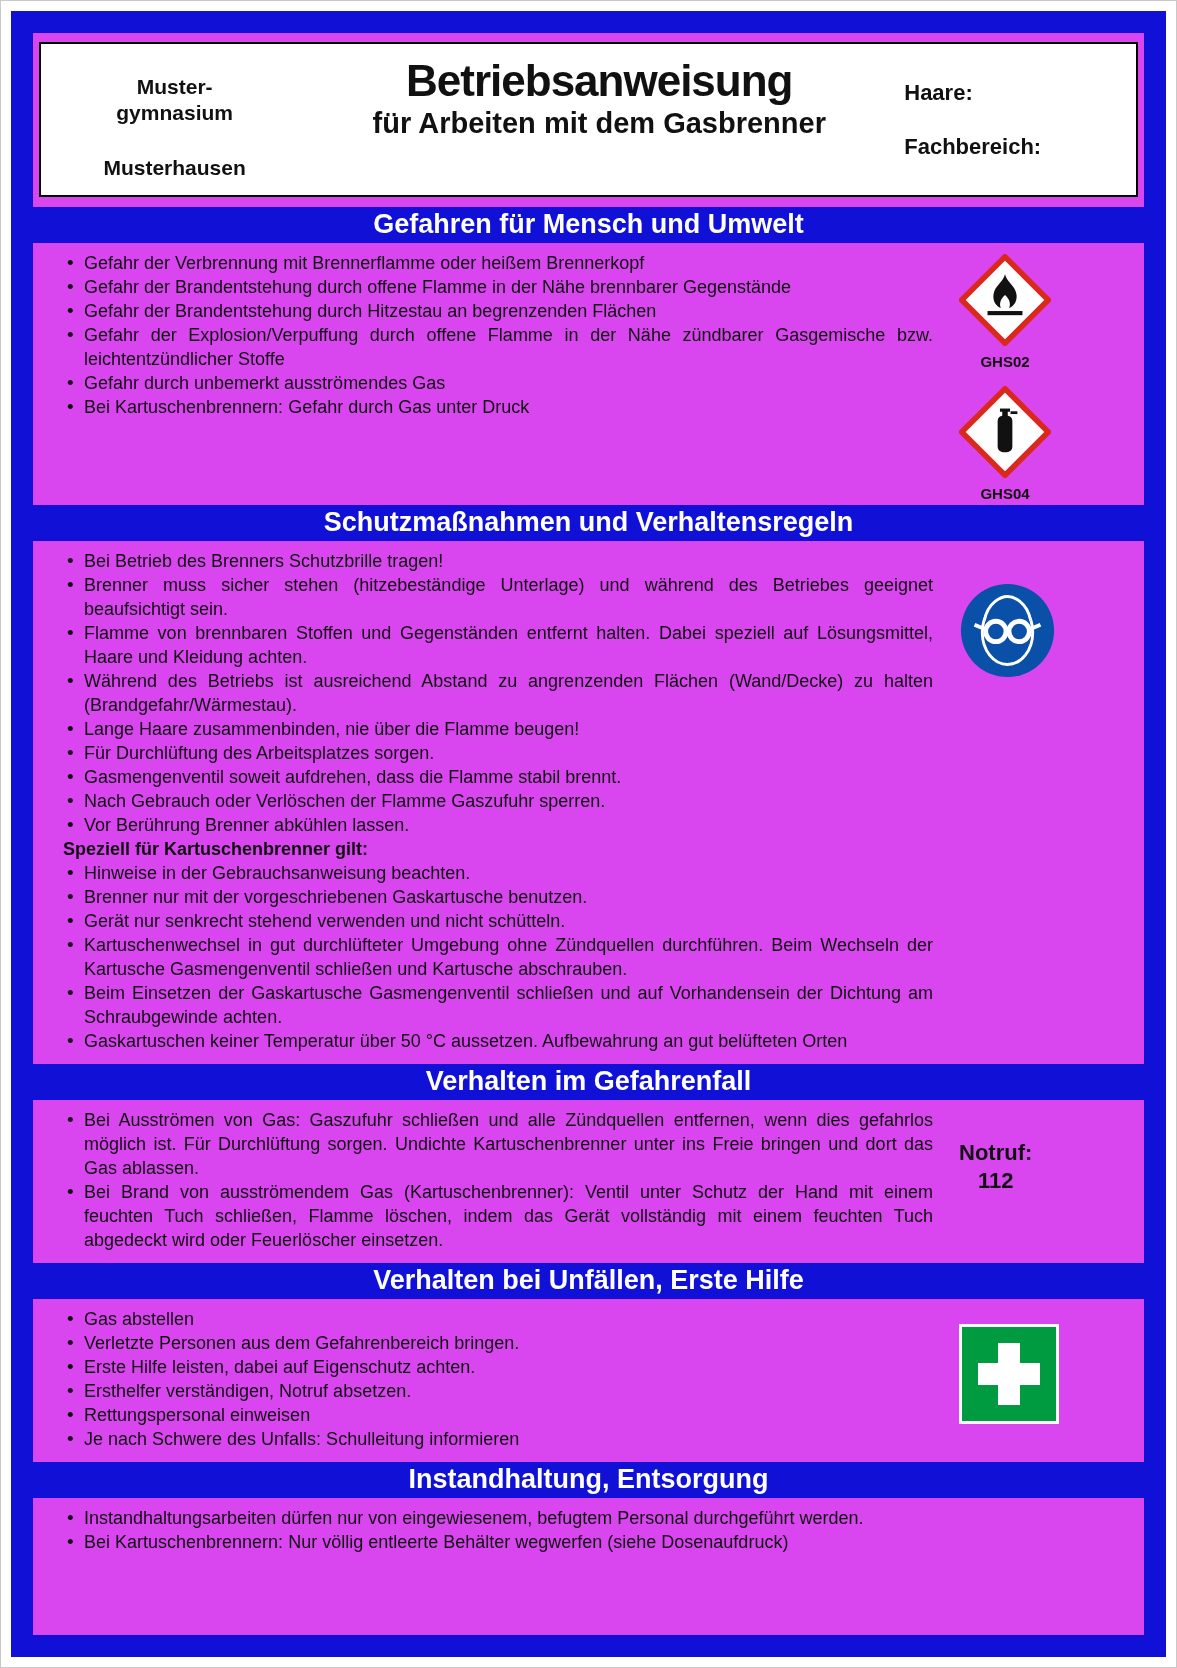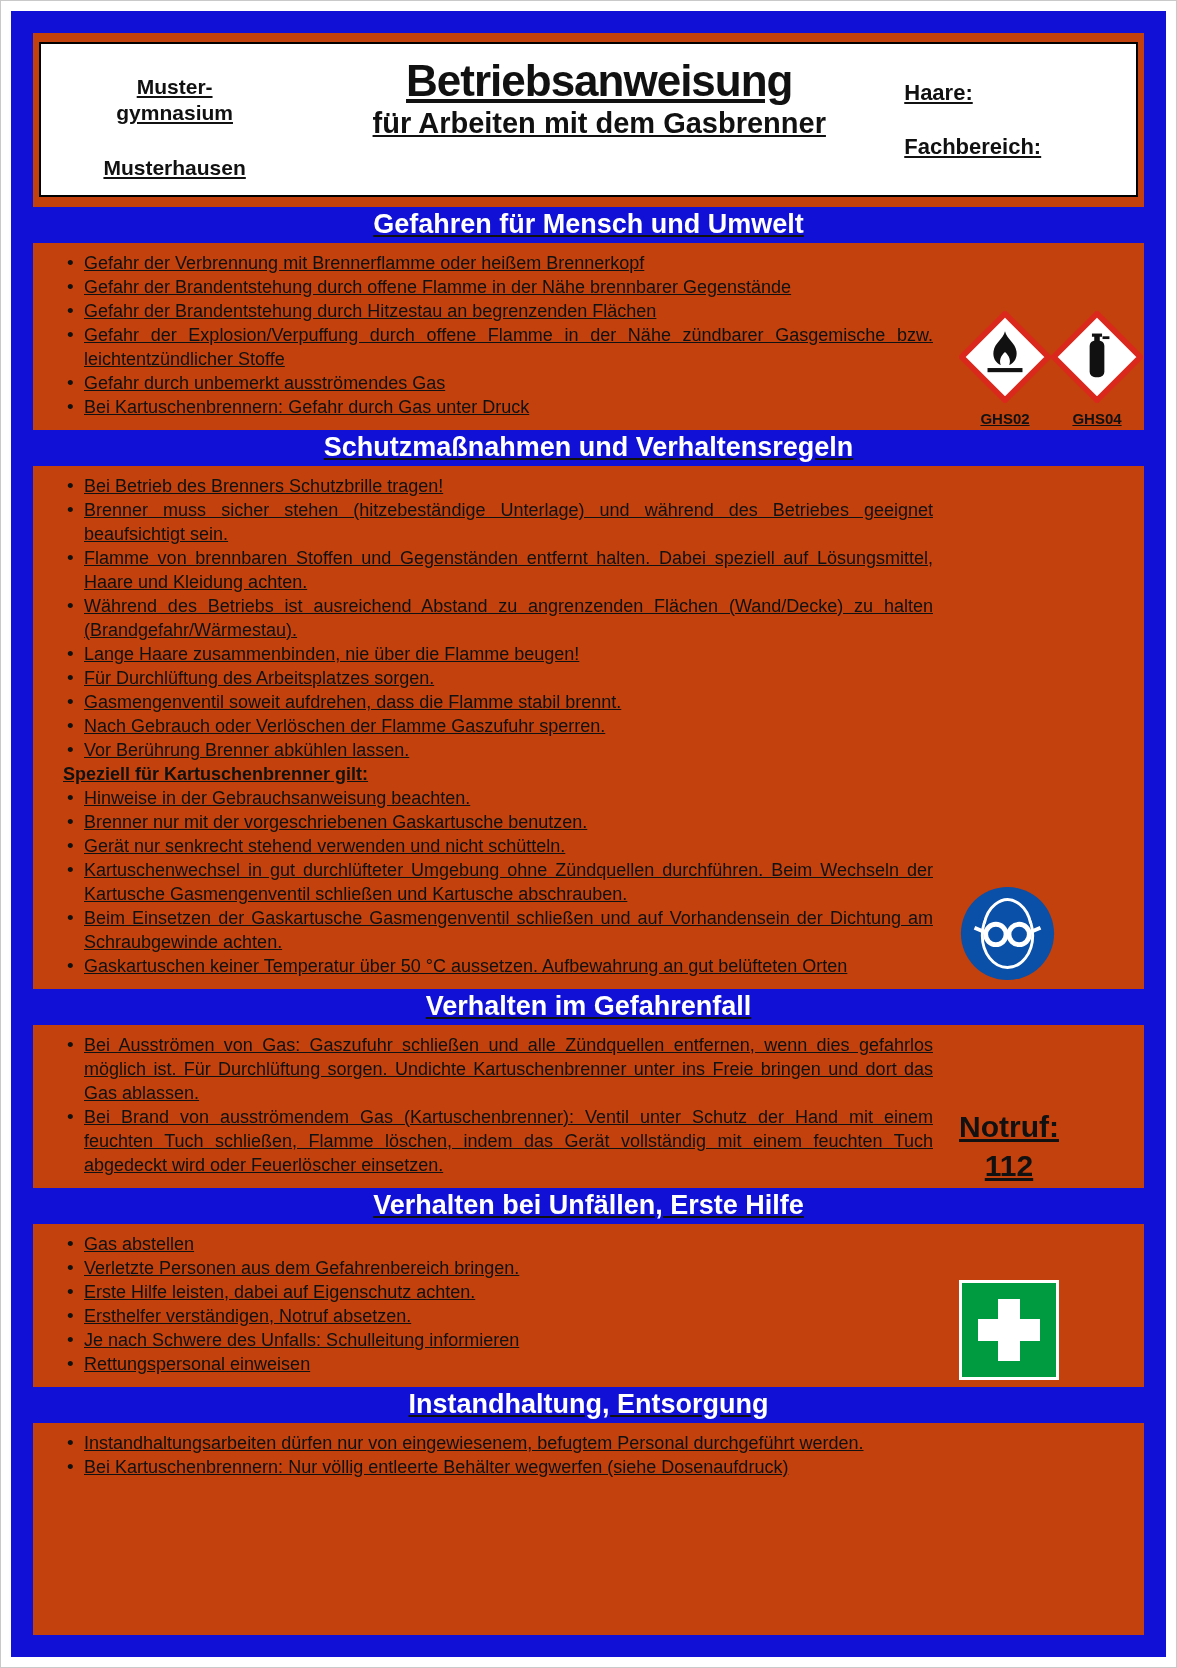--- a/index.html
+++ b/index.html
@@ -20,23 +20,22 @@
   .page{
     width:1177px;height:1668px;
     background:#fff;
     border:1px solid #c9c9c9;
     position:relative;
     overflow:hidden;
   }
   .frame{
     position:absolute;inset:10px;
     border:22px solid var(--blue);
-    background:#c2410c;
+    background:#d946ef;
     overflow:hidden;
-    text-decoration:underline;
   }
   
   .doc-header{
     margin:9px 6px 10px 6px;
     border:2px solid #000;
     background:#fff;
     display:flex;
     padding:6px 10px 14px 10px;
   }
   .school{
@@ -78,21 +77,21 @@
   }
   
   .sec-body{display:flex;padding-left:8px;}
   .txt{
     flex:1;
     padding:5px 26px 8px 22px;
     font-size:18px;
   }
   .icons{
     width:185px;flex:none;
-    display:flex;flex-direction:row;align-items:flex-end;
+    display:flex;flex-direction:column;align-items:flex-start;
   }
   ul{list-style:none;}
   li{
     position:relative;
     padding-left:21px;
     text-align:justify;
     line-height:24px;
   }
   li::before{
     content:"•";
@@ -100,24 +99,24 @@
     font-size:19px;
   }
   .subhead{font-weight:bold;line-height:24px;}
   
   .ghs{margin-top:8px;text-align:center;}
   .ghs + .ghs{margin-top:16px;}
   .ghs figcaption{font-weight:bold;font-size:15px;margin-top:3px;}
   .goggles-wrap{margin-top:38px;}
   .firstaid-wrap{margin-top:22px;}
   .emergency{
-    margin-top:20px;
+    margin-top:36px;
     text-align:center;
     font-weight:bold;
-    font-size:30px;
+    font-size:22px;
     line-height:1.3;
   }
 </style>
 </head>
 <body>
 
 <div class="page">
   <div class="frame">
 
     <header class="doc-header">
@@ -228,22 +227,22 @@
     </div>
 
     <div class="bar">Verhalten bei Unfällen, Erste Hilfe</div>
     <div class="sec-body">
       <div class="txt">
         <ul>
           <li>Gas abstellen</li>
           <li>Verletzte Personen aus dem Gefahrenbereich bringen.</li>
           <li>Erste Hilfe leisten, dabei auf Eigenschutz achten.</li>
           <li>Ersthelfer verständigen, Notruf absetzen.</li>
+          <li>Rettungspersonal einweisen</li>
           <li>Je nach Schwere des Unfalls: Schulleitung informieren</li>
-          <li>Rettungspersonal einweisen</li>
         </ul>
       </div>
       <div class="icons">
         <div class="firstaid-wrap">
           <svg viewBox="0 0 100 100" width="100" height="100">
             <rect x="1.5" y="1.5" width="97" height="97" fill="#009a40" stroke="#fff" stroke-width="3"></rect>
             <rect x="39" y="19" width="22" height="62" fill="#fff"></rect>
             <rect x="19" y="39" width="62" height="22" fill="#fff"></rect>
           </svg>
         </div>

